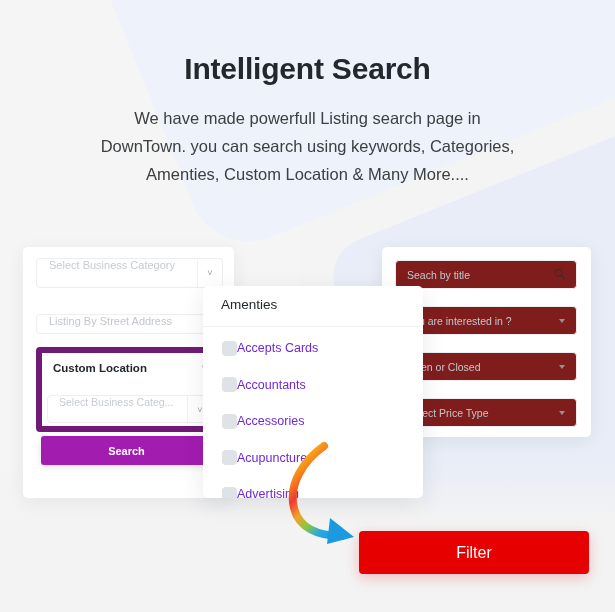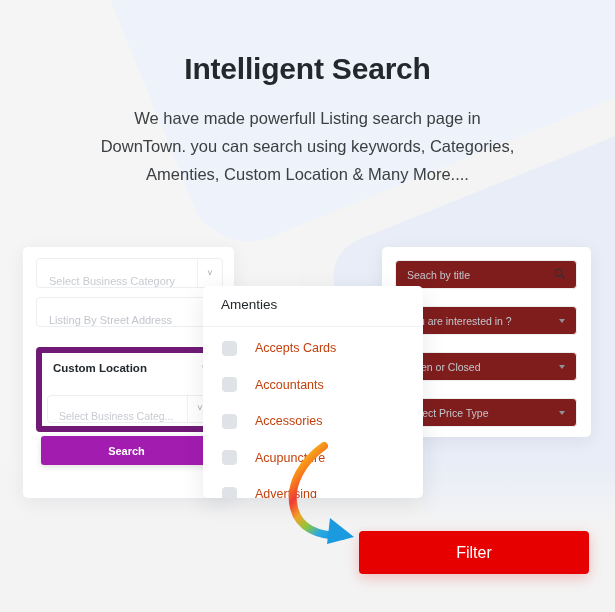--- a/index.html
+++ b/index.html
@@ -105,21 +105,21 @@
     z-index: 3;
     padding: 0;
   }
   .field {
     position: absolute;
     border: 1px solid #eceef0;
     border-radius: 4px;
     background: #fff;
     box-sizing: border-box;
     display: flex;
-    align-items: flex-end;
+    align-items: flex-start;
     font-size: 11px;
     color: #c2c6cc;
     padding-left: 12px;
   }
   #left-cat-field {
     left: 13px;
     top: 11px;
     width: 187px;
     height: 30px;
     padding-left: 0;
@@ -134,23 +134,23 @@
     height: 28px;
     border-left: 1px solid #f0f1f3;
     display: flex;
     align-items: center;
     justify-content: center;
     color: #9aa0a6;
     font-size: 9px;
   }
   #left-addr-field {
     left: 13px;
-    top: 50px;
+    top: 67px;
     width: 187px;
-    height: 30px;
+    height: 20px;
   }
   #custom-location-box {
     position: absolute;
     left: 13px;
     top: 100px;
     width: 187px;
     height: 85px;
     border: 6px solid #701a75;
     border-radius: 4px;
     background: #fff;
@@ -248,23 +248,22 @@
     box-sizing: border-box;
   }
   .amenity-box {
     width: 15px;
     height: 15px;
     border-radius: 4px;
     background: #dfe3e7;
     flex: 0 0 auto;
   }
   .amenity-label {
-    margin-left: 18px;
     font-size: 12.5px;
-    color: #c2410c;
+    color: #6d28d9;
   }
 
   
   #right-card {
     left: 382px;
     top: 247px;
     width: 209px;
     height: 190px;
     z-index: 3;
   }

